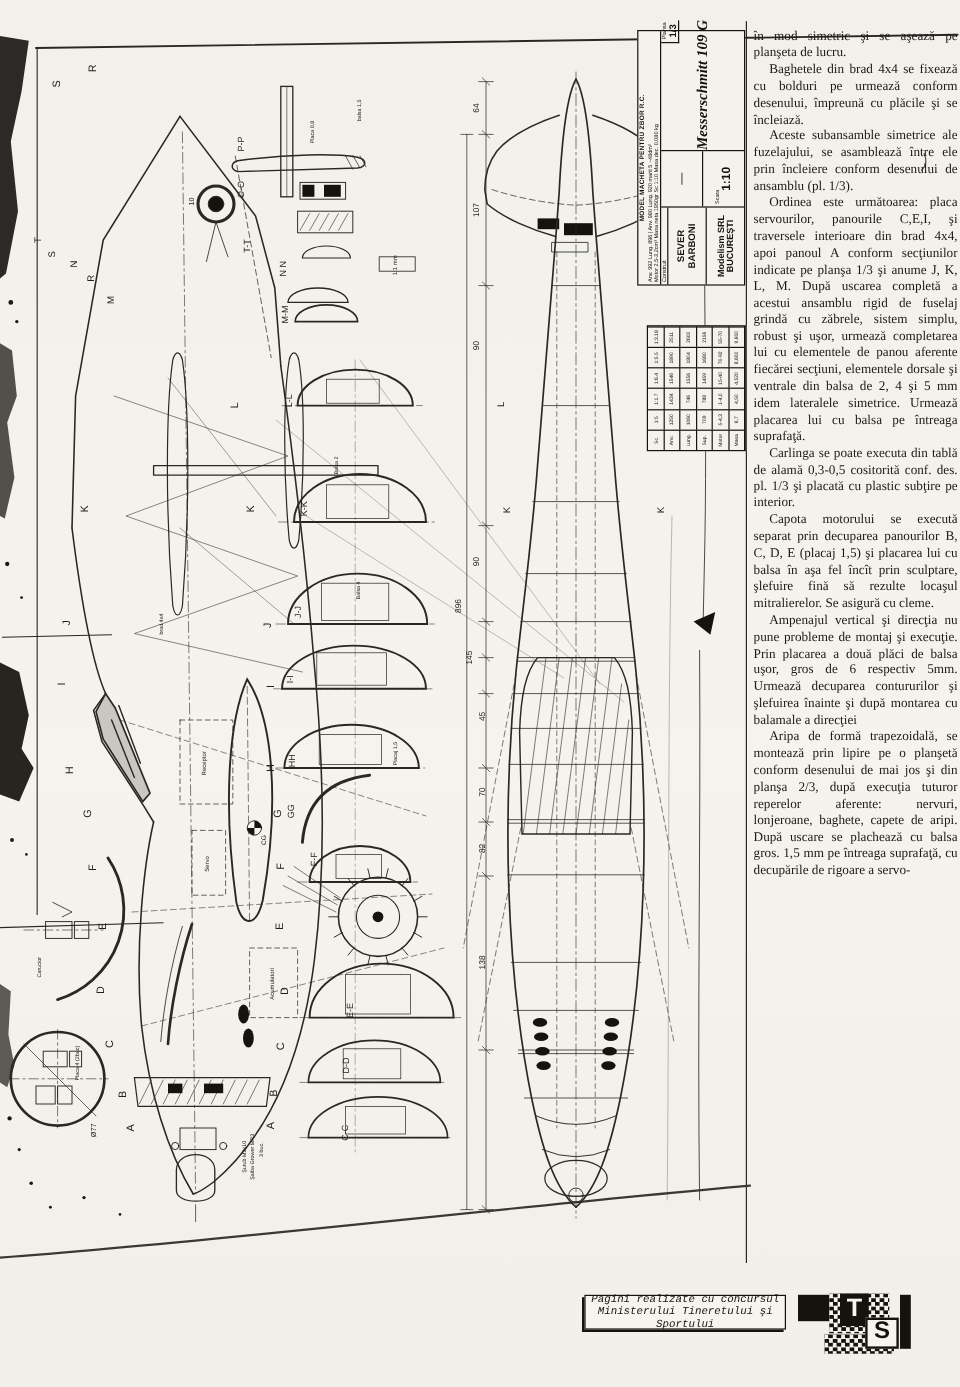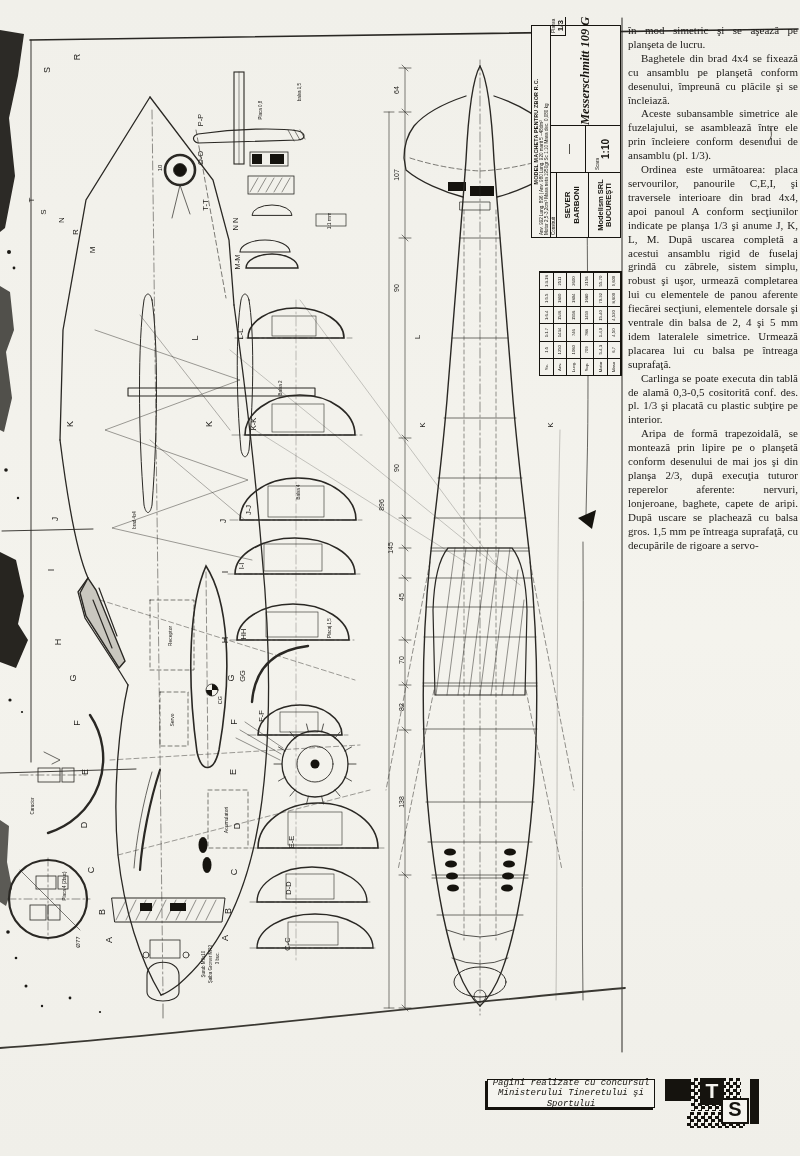--- a/index.html
+++ b/index.html
@@ -460,24 +460,26 @@
         <div class="c">4,50</div>
         <div class="c">4,520</div>
         <div class="c">8,600</div>
         <div class="c">9,600</div>
       </div>
     </div>
 </div>
 
 <div class="textcol" id="textcol">
     <p class="noind">în mod simetric şi se aşează pe planşeta de lucru.</p>
-    <p>Baghetele din brad 4x4 se fixează cu ansamblu pe planşetă conform desenului, împreună cu plăcile şi se încleiază.</p>
+    <p>Baghetele din brad 4x4 se fixează cu bolduri pe urmează conform desenului, împreună cu plăcile şi se încleiază.</p>
     <p>Aceste subansamble simetrice ale fuzelajului, se asamblează între ele prin încleiere conform desenului de ansamblu (pl. 1/3).</p>
     <p>Ordinea este următoarea: placa servourilor, panourile C,E,I, şi traversele interioare din brad 4x4, apoi panoul A conform secţiunilor indicate pe planşa 1/3 şi anume J, K, L, M. După uscarea completă a acestui ansamblu rigid de fuselaj grindă cu zăbrele, sistem simplu, robust şi uşor, urmează completarea lui cu elementele de panou aferente fiecărei secţiuni, elementele dorsale şi ventrale din balsa de 2, 4 şi 5 mm idem lateralele simetrice. Urmează placarea lui cu balsa pe întreaga suprafaţă.</p>
     <p>Carlinga se poate executa din tablă de alamă 0,3-0,5 cositorită conf. des. pl. 1/3 şi placată cu plastic subţire pe interior.</p>
+    <p>Capota motorului se execută separat prin decuparea panourilor B, C, D, E (placaj 1,5) şi placarea lui cu balsa în aşa fel încît prin sculptare, şlefuire fină să rezulte locaşul mitralierelor. Se asigură cu cleme.</p>
+    <p>Ampenajul vertical şi direcţia nu pune probleme de montaj şi execuţie. Prin placarea a două plăci de balsa uşor, gros de 6 respectiv 5mm. Urmează decuparea contururilor şi şlefuirea înainte şi după montarea cu balamale a direcţiei</p>
     <p>Aripa de formă trapezoidală, se montează prin lipire pe o planşetă conform desenului de mai jos şi din planşa 2/3, după execuţia tuturor reperelor aferente: nervuri, lonjeroane, baghete, capete de aripi. După uscare se plachează cu balsa gros. 1,5 mm pe întreaga suprafaţă, cu decupările de rigoare a servo-</p>
   </div>
 
 <div class="credit">
   <div>Pagini realizate cu concursul</div>
   <div>Ministerului Tineretului şi Sportului</div>
 </div>
 
 <div class="tslogo">
   <div class="blk" style="left:2px;top:3px;width:27px;height:22px;"></div>

